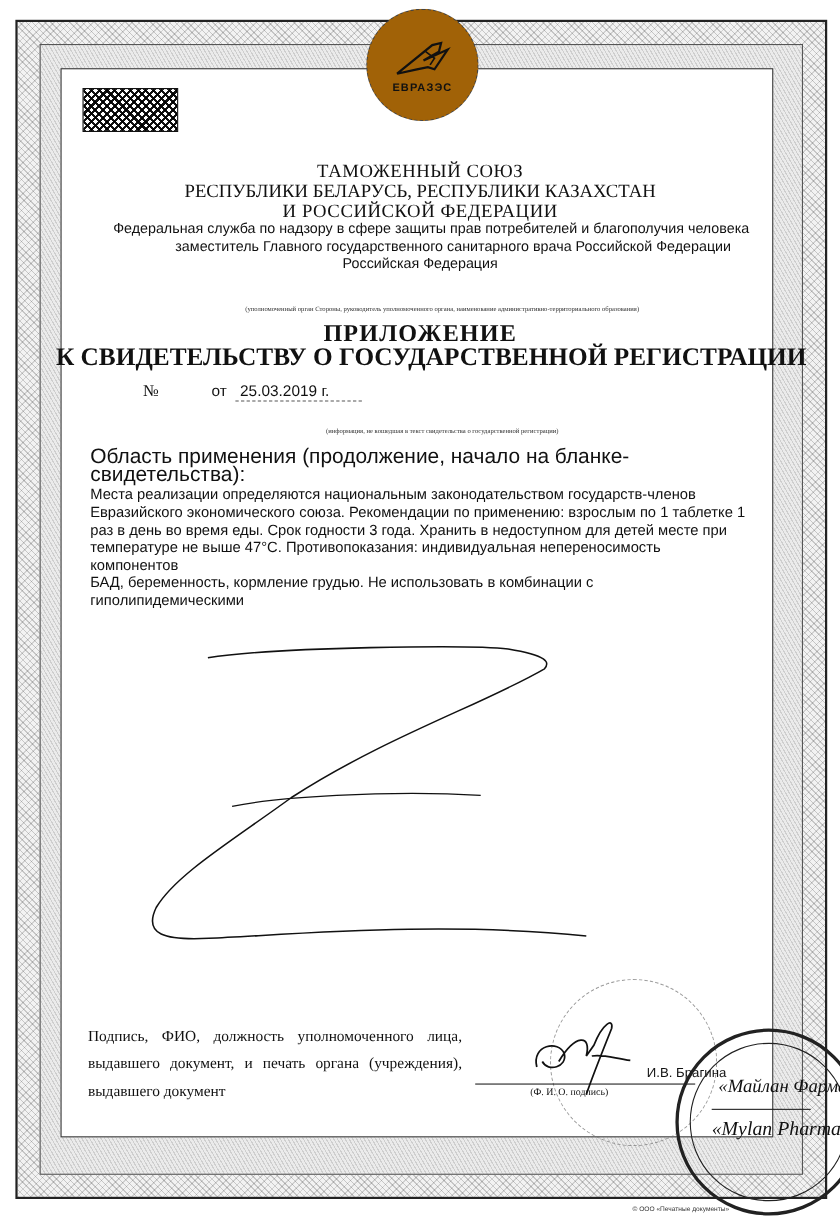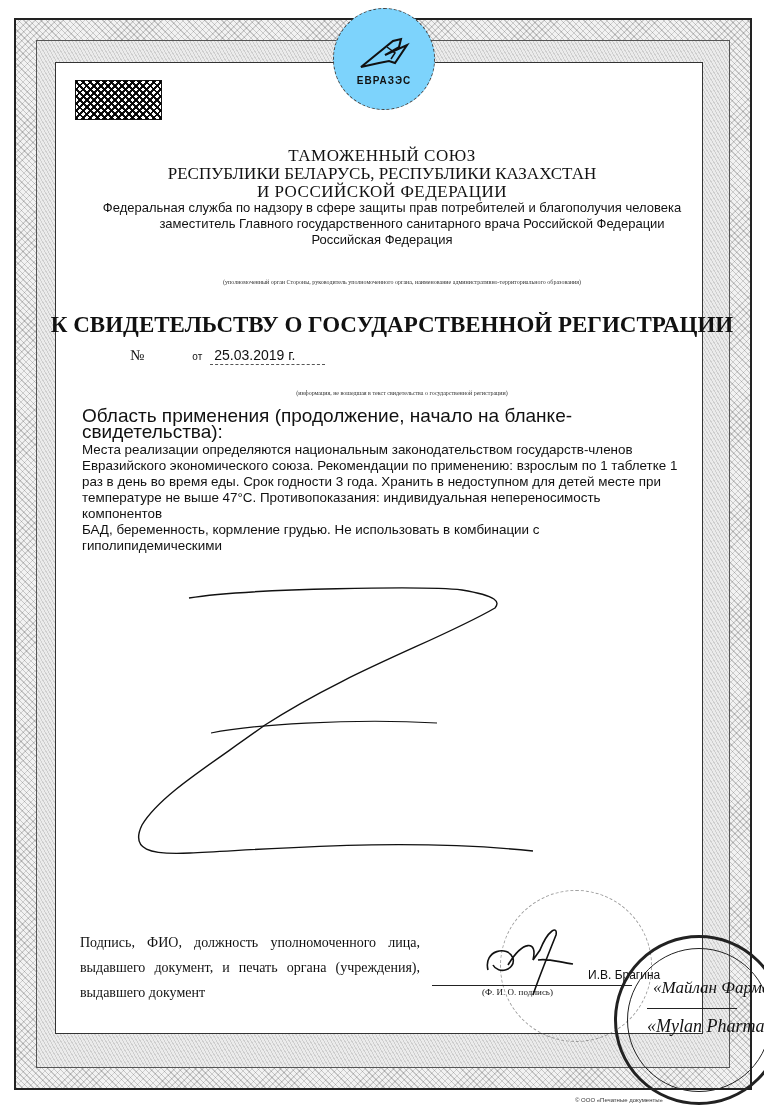--- a/index.html
+++ b/index.html
@@ -30,21 +30,21 @@
     .ornament {
       position: absolute; left: 75px; top: 80px; width: 85px; height: 38px;
       background:
         repeating-linear-gradient(45deg, #111 0 2px, #fff 2px 5px),
         repeating-linear-gradient(-45deg, #111 0 2px, #fff 2px 5px);
       background-blend-mode: multiply;
       border: 1px solid #111; z-index: 3;
     }
     .emblem {
       position: absolute; left: 333px; top: 8px; width: 100px; height: 100px;
-      border-radius: 50%; background: #7dd3fc; border: 1px dashed #444; z-index: 4;
+      border-radius: 50%; background: #a16207; border: 1px dashed #444; z-index: 4;
       display: flex; flex-direction: column; align-items: center; justify-content: center;
     }
     .emblem svg { width: 58px; height: 40px; }
     .emblem-text { font-size: 10px; font-weight: bold; letter-spacing: 1px; margin-top: 2px; }
     .content { position: absolute; left: 0; top: 0; width: 764px; height: 1107px; z-index: 5; }
     .serif { font-family: "Liberation Serif", serif; }
     .hdr { position: absolute; left: 0; width: 764px; text-align: center; }
     .hdr1 { top: 146px; font-size: 17px; letter-spacing: 0.5px; }
     .hdr2 { top: 164px; font-size: 17px; }
     .hdr3 { top: 182px; font-size: 17px; font-weight: normal; letter-spacing: 0.5px; }
@@ -52,21 +52,21 @@
     .sub1 { top: 200px; left: 10px; }
     .sub2 { top: 216px; left: 30px; }
     .sub3 { top: 232px; }
     .tiny { font-size: 6px; color: #333; }
     .tiny1 { top: 279px; left: 20px; }
     .title1 { top: 290px; font-size: 22px; font-weight: bold; letter-spacing: 1px; }
     .title2 { top: 312px; font-size: 23px; font-weight: bold; left: 10px; }
     .regline { position: absolute; top: 347px; left: 130px; font-size: 14px; display: flex; align-items: baseline; }
     .regline .no { font-size: 15px; margin-right: 8px; }
     .regline .num { border-bottom: 1px dashed #555; padding: 0 8px 1px 4px; min-width: 180px; }
-    .regline .ot { margin: 0 8px 0 40px; font-size: 10px; }
+    .regline .ot { margin: 0 8px 0 40px; font-size: 14px; }
     .regline .date { border-bottom: 1px dashed #555; padding: 0 30px 1px 4px; }
     .tiny2 { top: 390px; left: 20px; }
     .body-text {
       position: absolute; left: 82px; top: 408px; width: 600px; font-size: 13.4px; line-height: 16px;
     }
     .body-text p { margin: 0; }
     .body-text .lead { font-size: 19px; margin-bottom: 2px; }
     .zsig { position: absolute; left: 100px; top: 550px; width: 460px; height: 340px; }
     .sig-caption {
       position: absolute; left: 80px; top: 930px; width: 340px; font-size: 14px; line-height: 25px;
@@ -109,20 +109,21 @@
 
 <div class="content">
   <div class="hdr hdr1 serif">ТАМОЖЕННЫЙ СОЮЗ</div>
   <div class="hdr hdr2 serif">РЕСПУБЛИКИ БЕЛАРУСЬ, РЕСПУБЛИКИ КАЗАХСТАН</div>
   <div class="hdr hdr3 serif">И РОССИЙСКОЙ ФЕДЕРАЦИИ</div>
   <div class="hdr sub sub1">Федеральная служба по надзору в сфере защиты прав потребителей и благополучия человека</div>
   <div class="hdr sub sub2">заместитель Главного государственного санитарного врача Российской Федерации</div>
   <div class="hdr sub sub3">Российская Федерация</div>
   <div class="hdr tiny tiny1 serif">(уполномоченный орган Стороны, руководитель уполномоченного органа, наименование административно-территориального образования)</div>
 
+  <div class="hdr title1 serif">ПРИЛОЖЕНИЕ</div>
   <div class="hdr title2 serif">К СВИДЕТЕЛЬСТВУ О ГОСУДАРСТВЕННОЙ РЕГИСТРАЦИИ</div>
 
   <div class="regline">
     <span class="no serif">№</span>
     <span class="ot">от</span>
     <span class="date">25.03.2019 г.</span>
   </div>
   <div class="hdr tiny tiny2 serif">(информация, не вошедшая в текст свидетельства о государственной регистрации)</div>
 
   <div class="body-text">

